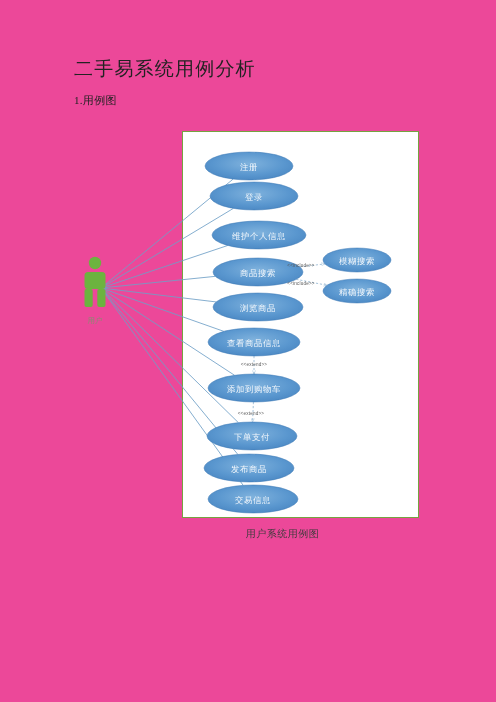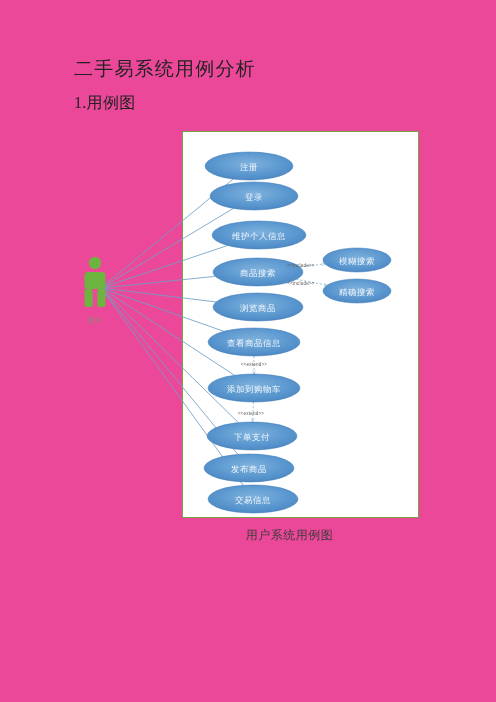--- a/index.html
+++ b/index.html
@@ -31,45 +31,45 @@
     font-size: 19px;
     letter-spacing: 1.2px;
     color: #222222;
     white-space: nowrap;
     font-weight: 400;
   }
   #section-heading {
     position: absolute;
     left: 74px;
     top: 93px;
-    font-size: 16px;
+    font-size: 11px;
     letter-spacing: .3px;
     color: #222222;
     white-space: nowrap;
   }
 
   
   #diagram-frame {
     position: absolute;
     left: 182px;
     top: 131px;
     width: 237px;
     height: 387px;
     border: 1.2px solid #76a240;
     background: #ffffff;
     box-sizing: border-box;
   }
 
   #diagram-caption {
     position: absolute;
-    left: 171px;
+    left: 164px;
     top: 527px;
     width: 237px;
     text-align: center;
-    font-size: 12px;
+    font-size: 10px;
     color: #3b3b3b;
     letter-spacing: .5px;
   }
 
   
   #diagram-svg {
     position: absolute;
     left: 0;
     top: 0;
     width: 496px;

